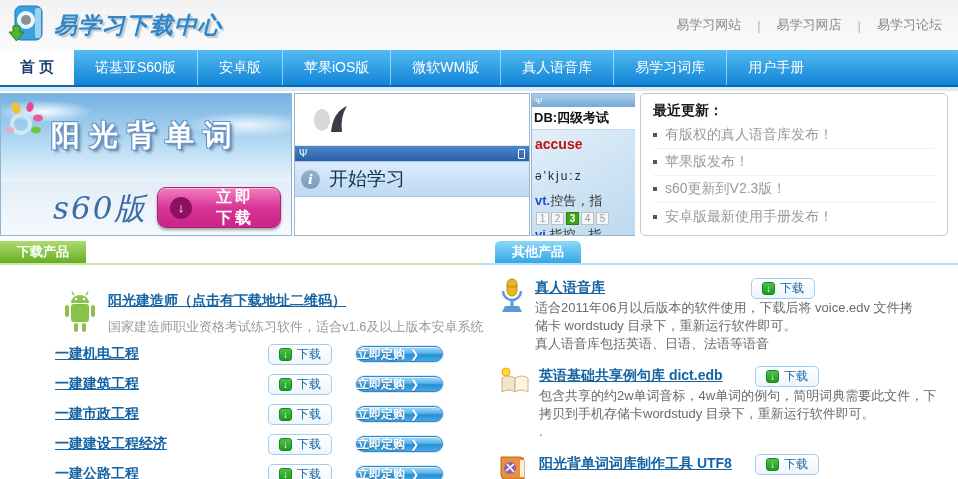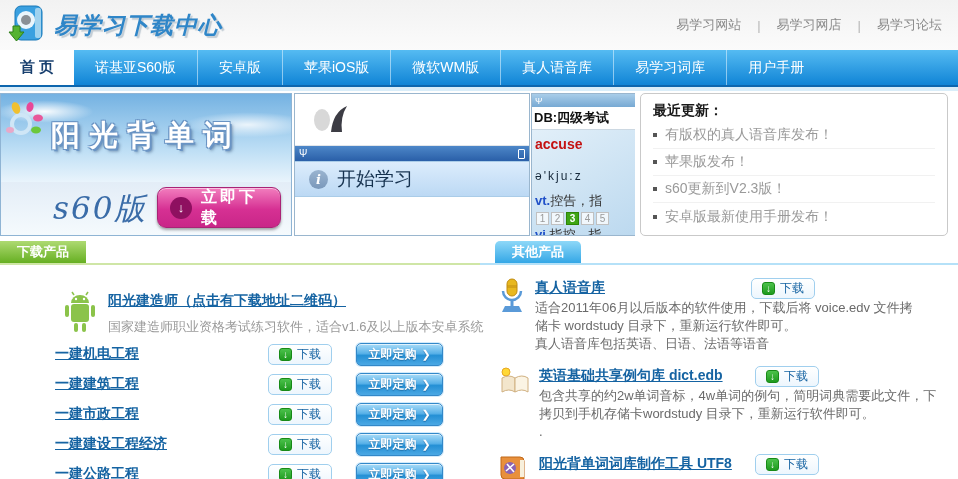--- a/index.html
+++ b/index.html
@@ -36,40 +36,40 @@
   .promo-title { text-align:center; padding-top:22px; font-size:29px; font-weight:bold; color:#fff;
     letter-spacing:9px;
     text-shadow:2px 2px 0 #6a94c4,-1px -1px 0 #6a94c4,1px -1px 0 #6a94c4,-1px 1px 0 #6a94c4,3px 3px 3px rgba(40,70,110,.5); }
   .promo-logo { position:absolute; left:3px; top:6px; }
   .promo-bottom { height:53px; background:linear-gradient(#e3edf7,#f5fafd); display:flex; align-items:center; }
   .promo-edition { font-family:"DejaVu Serif",serif; font-style:italic; font-size:31px; color:#3a6ca8;
     margin-left:52px; letter-spacing:2px; }
   .promo-btn { position:absolute; right:10px; bottom:7px; width:124px; height:41px;
     background:linear-gradient(#f27ebe,#d63093 55%,#c92688); border:1px solid #a92376; border-radius:9px;
     box-shadow:0 2px 3px rgba(0,0,0,.35), inset 0 1px 0 rgba(255,255,255,.5);
-    display:flex; align-items:center; gap:9px; padding:0 12px; cursor:pointer; }
+    display:flex; align-items:center; gap:24px; padding:0 12px; cursor:pointer; }
   .promo-btn-circle { width:22px; height:22px; border-radius:50%; background:#8e1060; color:#fff;
     display:flex; align-items:center; justify-content:center; font-weight:bold; font-size:13px; flex:0 0 auto; }
   .promo-btn-circle::before { content:"↓"; }
   .promo-btn-label { color:#fff; font-weight:bold; font-size:16px; letter-spacing:3px; }
 
   
   .phone1 { width:236px; background:#fff; border:1px solid #9ab6ce; overflow:hidden; }
   .p1-top { height:52px; display:flex; align-items:center; border-bottom:1px solid #e2e6ea; }
   .p1-logo { margin:0 4px 0 14px; }
   .p1-titles { text-align:center; flex:1; }
   .p1-name { font-size:14px; color:#1b1b1b; }
   .p1-ver { font-size:11px; color:#333; }
   .p1-bar { height:15px; background:linear-gradient(#4d87c8,#2a5fa8); color:#fff;
     display:flex; align-items:center; justify-content:space-between; padding:0 4px; font-size:10px; }
   .antenna::before { content:"Ψ"; }
   .battery { width:7px; height:10px; border:1px solid #fff; border-radius:1px; }
   .p1-db { font-size:14px; font-weight:bold; color:#101010; padding:3px 3px 2px; white-space:nowrap; }
   .p1-menu { background:linear-gradient(#dcecfc,#bcd9f4); border-top:1px solid #aacce8; border-bottom:1px solid #aacce8;
-    display:flex; align-items:center; gap:9px; padding:4px 14px; }
+    display:flex; align-items:center; gap:9px; padding:4px 6px; }
   .info-icon { width:19px; height:19px; border-radius:50%; background:linear-gradient(#9ab4d0,#7a98ba);
     color:#fff; font-family:"DejaVu Serif",serif; font-style:italic; font-weight:bold; font-size:13px;
     display:flex; align-items:center; justify-content:center; flex:0 0 auto; }
   .info-icon::before { content:"i"; }
   .p1-menu-text { font-size:19px; color:#16324f; }
   .p1-sub { font-size:13px; color:#2a2a2a; padding:3px 0 0 30px; white-space:nowrap; }
 
   
   .phone2 { width:104px; margin-left:1px; border:1px solid #9ab6ce; border-right:none;
     background:linear-gradient(150deg,#eaf4fb,#bcd9ef); overflow:hidden; }
@@ -121,24 +121,24 @@
   .dl-row { height:30px; display:flex; align-items:center; padding-left:55px; }
   .row-link { width:213px; font-size:14px; font-weight:bold; color:#1563a2; text-decoration:underline; cursor:pointer; }
 
   .dl-btn { width:64px; height:21px; background:linear-gradient(#ffffff,#edf6fd); border:1px solid #a0cfee;
     border-radius:5px; display:flex; align-items:center; justify-content:center; gap:5px; cursor:pointer; flex:0 0 auto; }
   .dl-ic { width:13px; height:13px; border-radius:3px; background:linear-gradient(#4cc24c,#1e9a1e);
     border:1px solid #178a17; color:#fff; font-size:10px; line-height:11px; text-align:center; }
   .dl-ic::before { content:"↓"; }
   .dl-label { font-size:12px; color:#1563a2; }
 
-  .order-btn { width:87px; height:23px; margin-left:24px; border:1px solid #3388c8; border-radius:5px;
+  .order-btn { width:87px; height:16px; margin-left:24px; border:1px solid #3388c8; border-radius:10px;
     background:linear-gradient(180deg,#a9dcf8 0%,#58b1e8 45%,#2590d5 55%,#4aa8e4 100%);
     box-shadow:0 0 0 1px #d3eafa, inset 0 1px 0 rgba(255,255,255,.65);
-    color:#fff; font-size:12px; font-weight:bold; display:flex; align-items:center; justify-content:center;
+    color:#fff; font-size:12px; font-weight:bold; display:flex; align-items:center; 
     gap:5px; cursor:pointer; text-shadow:0 1px 1px rgba(0,60,110,.5); }
   .order-arrow::before { content:"❯"; font-size:11px; }
 
   .other-item { display:flex; padding:12px 0 0 18px; }
   .item-main { margin-left:9px; flex:1; min-width:0; }
   .title-row { display:flex; align-items:center; height:22px; }
   .title-row a.title-link { width:216px; }
   .desc-line { font-size:13px; color:#6a6a6a; line-height:18px; white-space:nowrap; }
   .item-main .desc-line:first-of-type { margin-top:5px; }
 </style>

